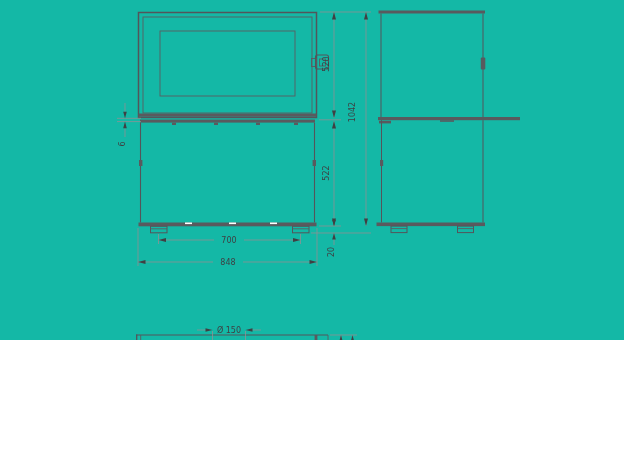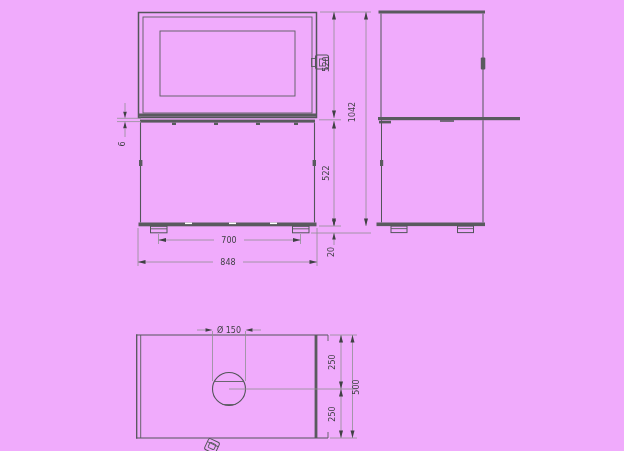--- a/index.html
+++ b/index.html
@@ -1,16 +1,16 @@
 <!DOCTYPE html>
 <html><head>
 <meta charset="utf-8">
 <style>
   html,body{margin:0;padding:0;background:#ffffff;}
-  .sheet{position:relative;width:624px;height:451px;background:#f0abfc;overflow:hidden;
+  .sheet{position:relative;width:624px;height:340px;background:#14b8a6;overflow:hidden;
          font-family:"DejaVu Sans", sans-serif;text-decoration:underline;}
   svg{display:block;}
   text{font-family:"DejaVu Sans", sans-serif;font-size:8px;fill:#3e3f42;}
   .obj{stroke:#53555a;fill:none;}
   .objthin{stroke:#5a5c60;fill:none;stroke-width:0.9;}
   .thick{fill:#595a5e;stroke:none;}
   .dim{stroke:#8f9093;stroke-width:0.8;fill:none;}
   .arr{fill:#3f4043;stroke:none;}
 </style>
 </head>

